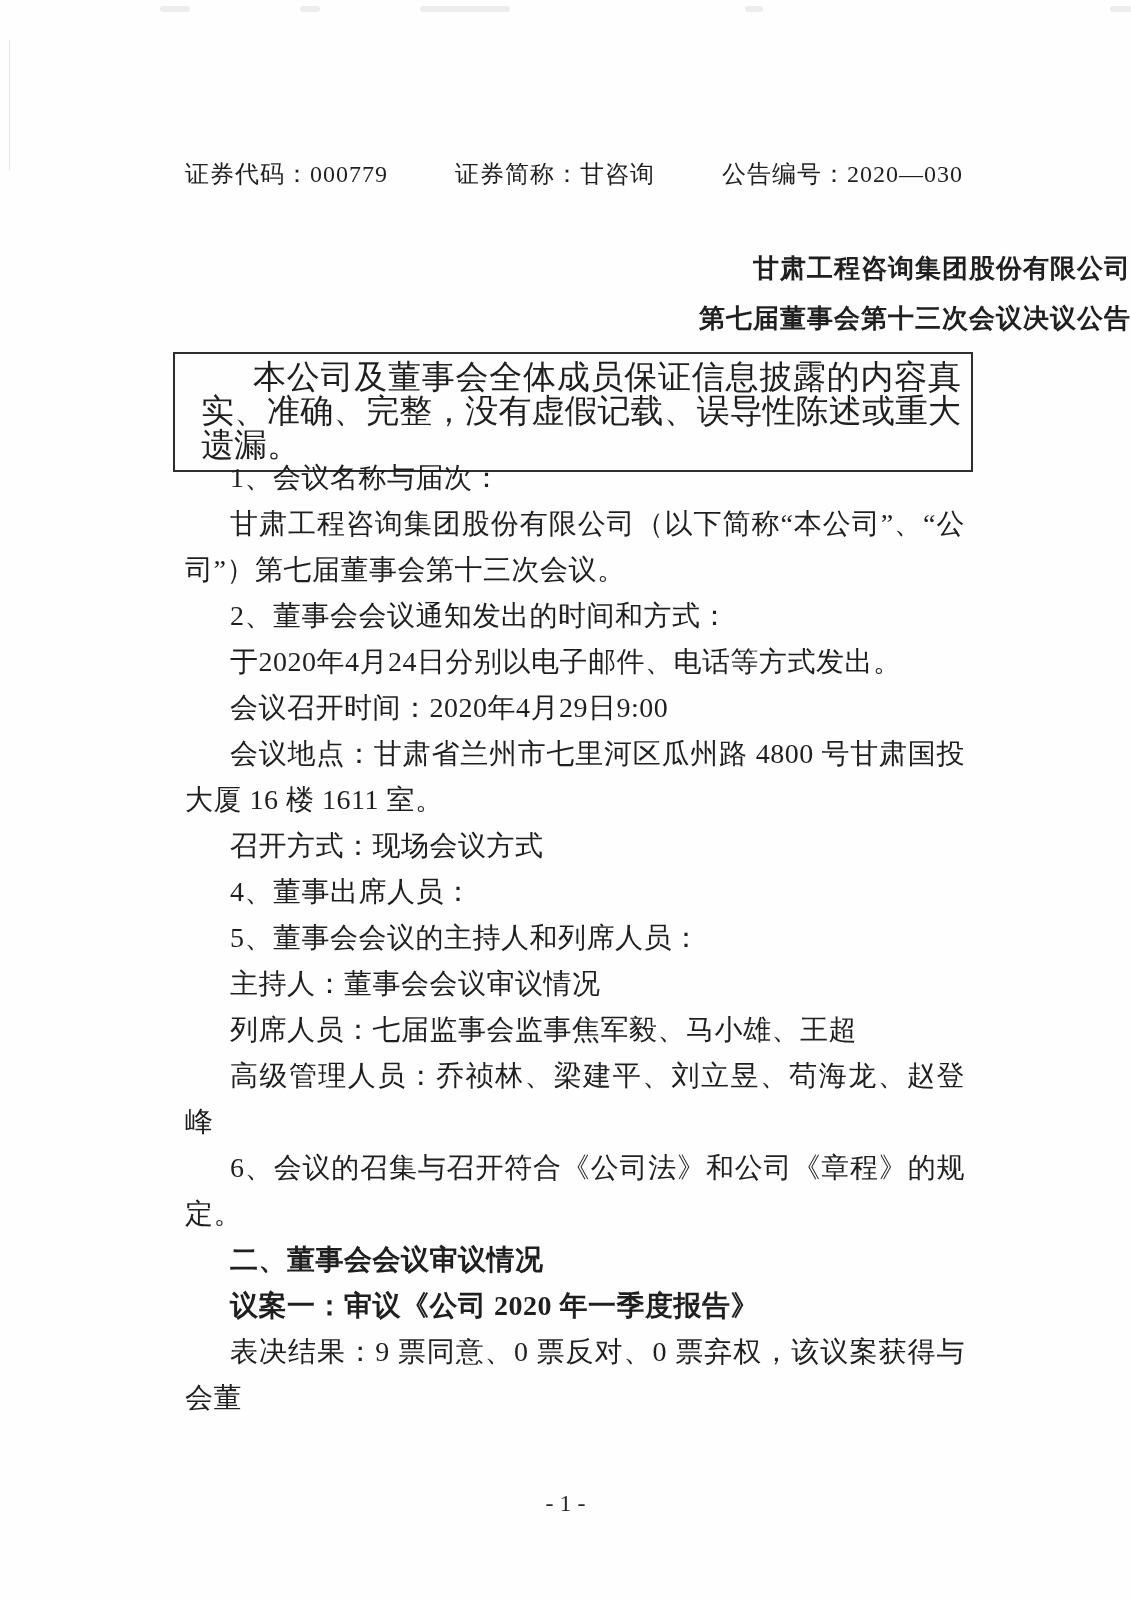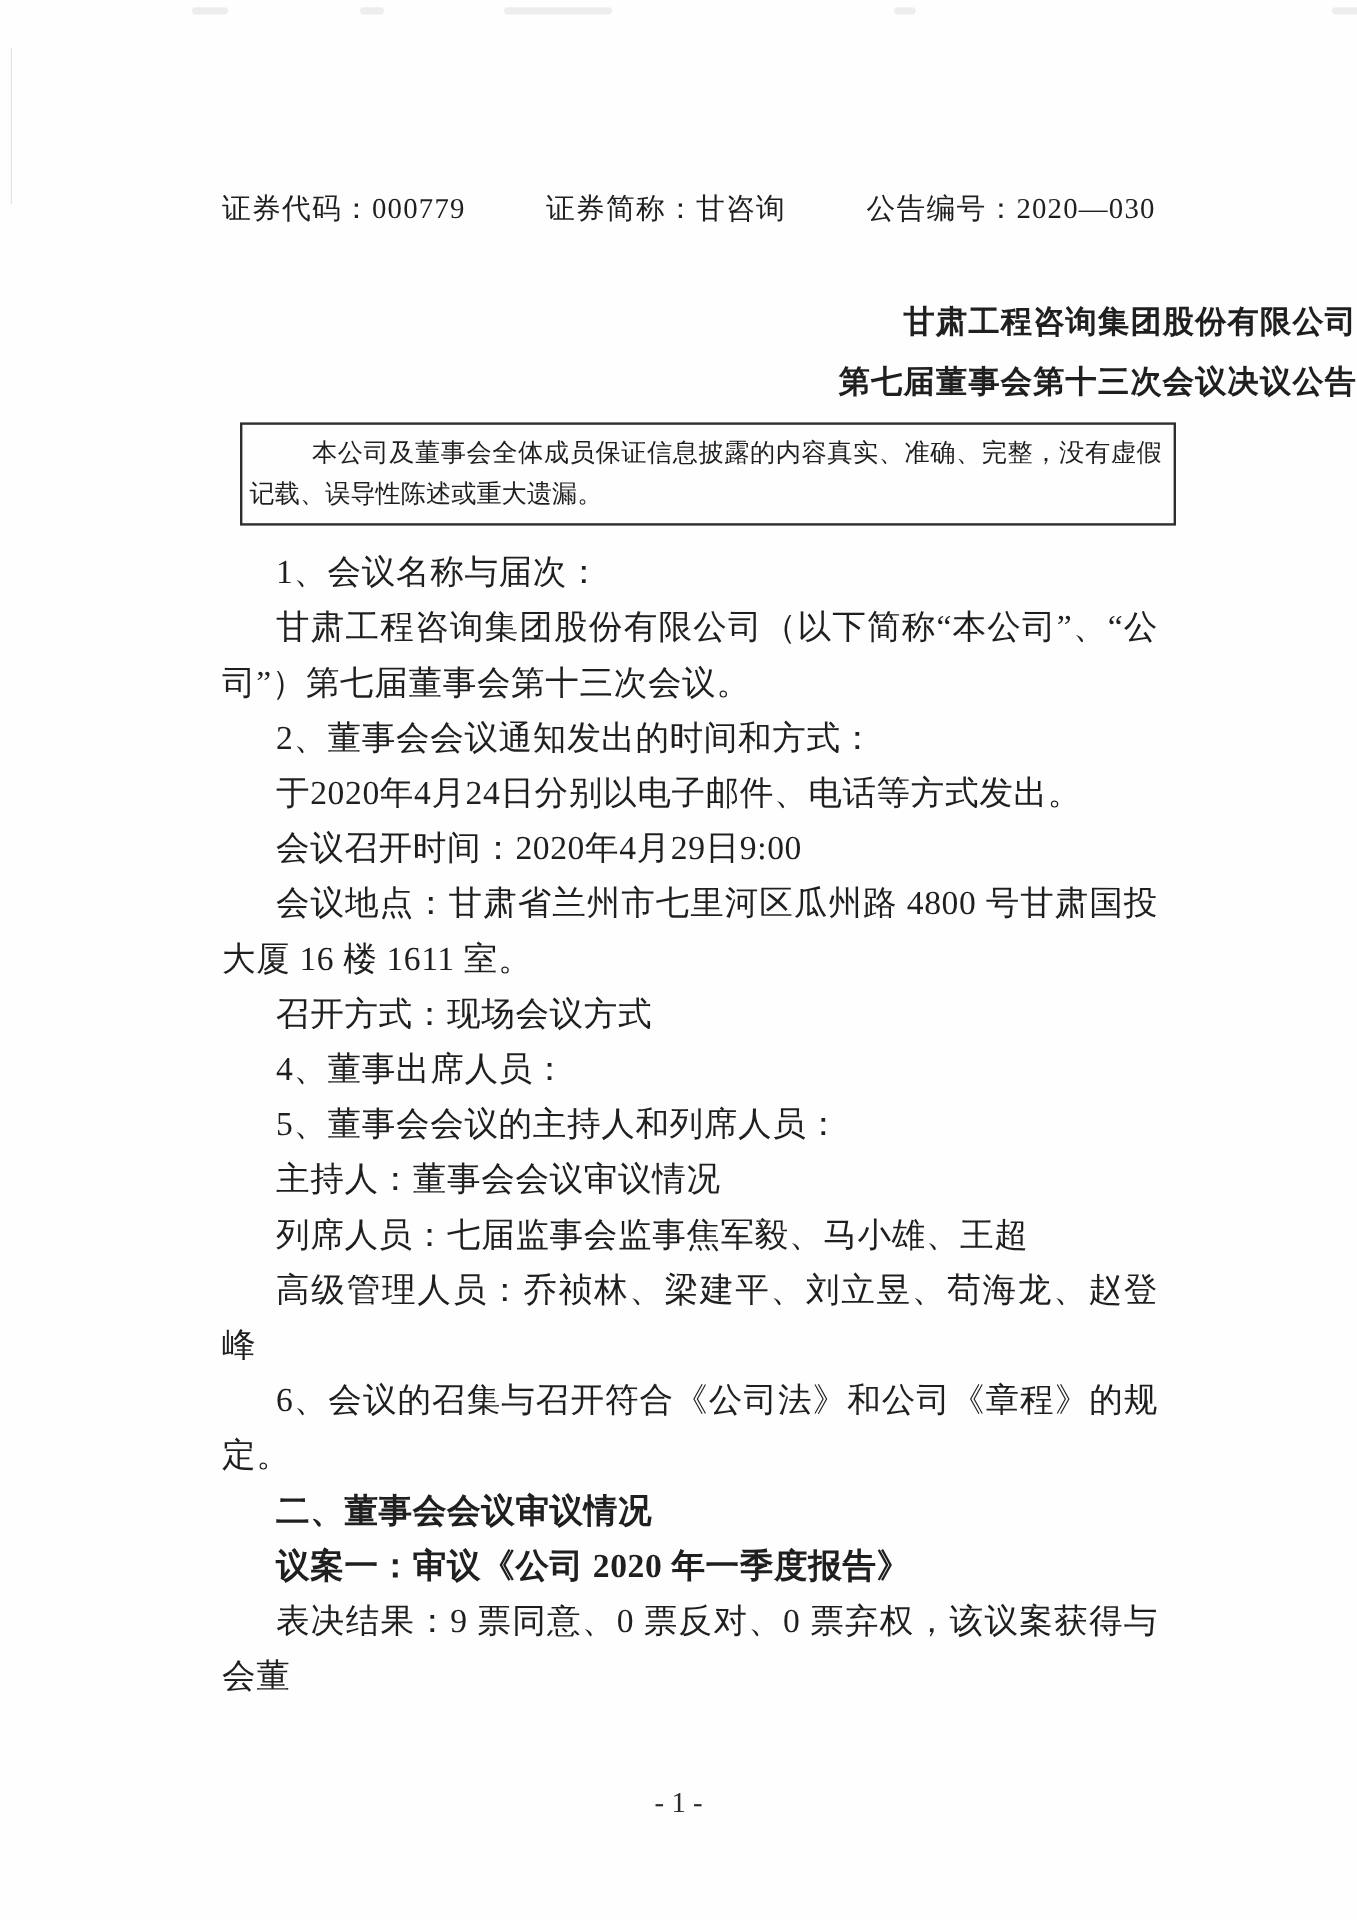--- a/index.html
+++ b/index.html
@@ -54,25 +54,25 @@
     text-align: right;
     font-weight: bold;
     font-size: 26px;
     line-height: 50px;
     letter-spacing: 1px;
   }
 
   .disclaimer-box {
     position: absolute;
     top: 352px;
-    left: 200px;
+    left: 173px;
     width: 760px;
     border: 2px solid #2e2e2e;
-    padding: 6px 10px 8px 6px;
-    font-size: 21px;
+    padding: 6px 10px 8px 26px;
+    font-size: 33px;
     line-height: 34px;
     text-indent: 52px;
     text-align: justify;
   }
 
   .body-block {
     position: absolute;
     top: 455px;
     left: 185px;
     width: 780px;

